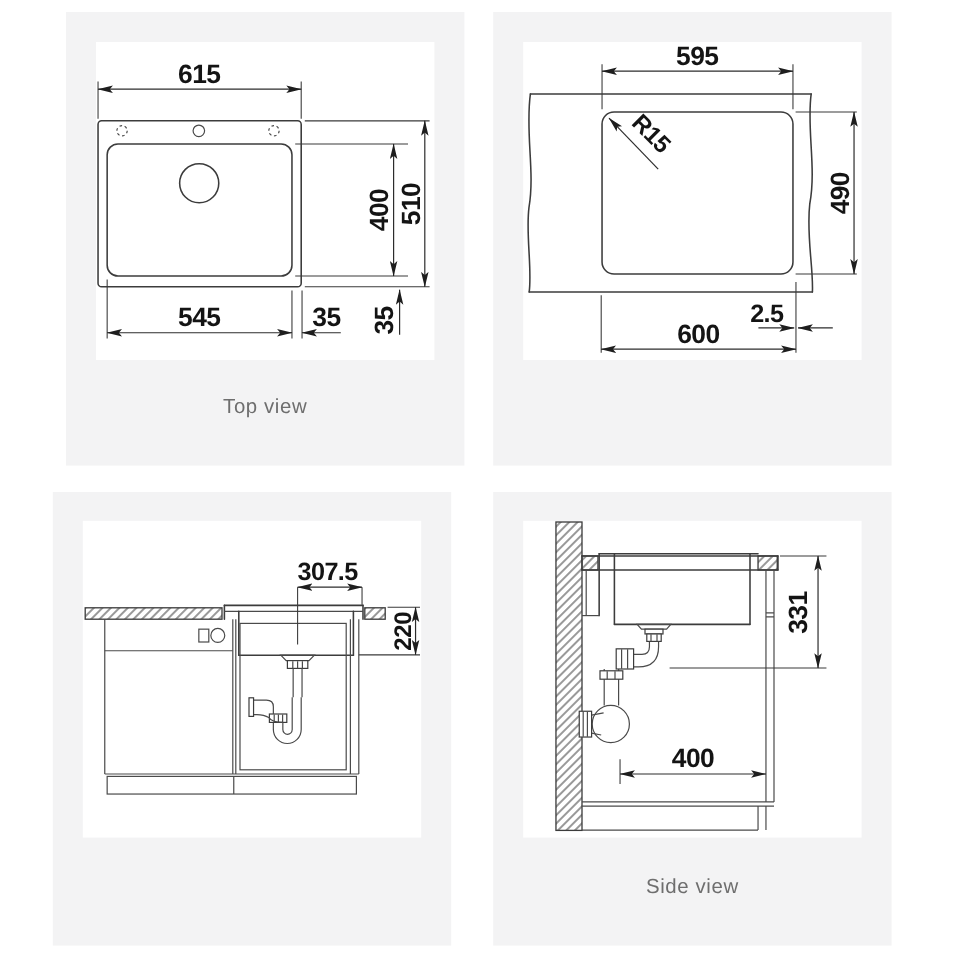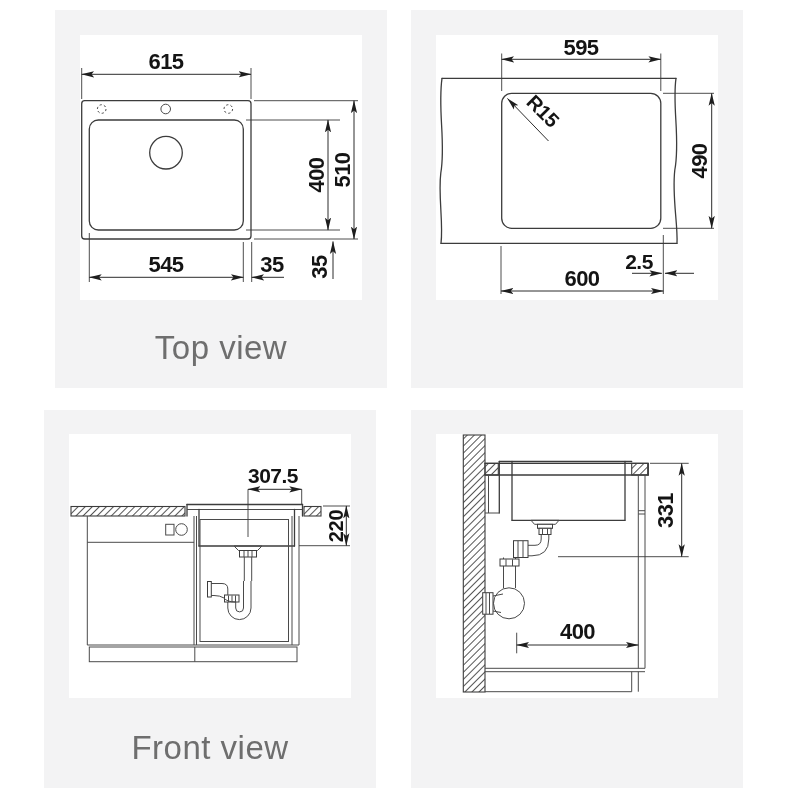--- a/index.html
+++ b/index.html
@@ -10,21 +10,21 @@
   .dw{stroke:#3c3c3c;stroke-width:1.3;fill:none;stroke-linecap:round;}
   .dw2{stroke:#4a4a4a;stroke-width:1;fill:none;}
   .ext{stroke:#3a3a3a;stroke-width:0.9;fill:none;}
   .dl{stroke:#2c2c2c;stroke-width:1;fill:none;}
   .hatchfill{fill:url(#hatch);stroke:#3c3c3c;stroke-width:1.1;}
   text.dim{fill:#141414;font-family:"Liberation Sans",sans-serif;font-weight:bold;}
   .f22{font-size:22px;letter-spacing:-0.5px;}
   .f21{font-size:21px;letter-spacing:-0.5px;}
   .f20{font-size:20px;letter-spacing:-0.3px;}
   .caption{position:absolute;top:319px;left:0;right:0;text-align:center;
-           font-size:33px;color:#6e6e6e;font-weight:400;letter-spacing:0.5px;}
+           font-size:17px;color:#6e6e6e;font-weight:400;letter-spacing:0.5px;}
   .nut{fill:#ffffff;stroke:#3c3c3c;stroke-width:1;}
 </style>
 </head>
 <body>
 
 <svg style="position:absolute;width:0;height:0" aria-hidden="true">
   <defs>
     <marker id="arr" markerUnits="userSpaceOnUse" markerWidth="14" markerHeight="9" refX="12.4" refY="4" orient="auto-start-reverse">
       <path d="M12.8,4 L0,0.9 L2.6,4 L0,7.1 Z" fill="#1e1e1e"></path>
     </marker>
@@ -178,21 +178,20 @@
       <line class="ext" x1="257.7" y1="79.3" x2="257.7" y2="94"></line>
       <line class="dl" x1="204" y1="79.3" x2="257.7" y2="79.3" marker-start="url(#arr)" marker-end="url(#arr)"></line>
       <text class="dim f21" x="229" y="73" text-anchor="middle">307.5</text>
 
       <line class="ext" x1="279" y1="96" x2="306" y2="96"></line>
       <line class="ext" x1="255" y1="135.7" x2="306" y2="135.7"></line>
       <line class="dl" x1="302.3" y1="96" x2="302.3" y2="135.7" marker-start="url(#arr)" marker-end="url(#arr)"></line>
       <text class="dim f20" x="291.5" y="116" text-anchor="middle" dy="0.35em" transform="rotate(-90 291.5 116)">220</text>
     </g>
   </svg>
-  <div class="caption">Front view</div>
 </div>
 
 <div class="panel" style="left:411px;top:410px;">
   <svg width="332" height="378" viewBox="0 0 332 378">
     <rect class="wa" x="25" y="24" width="282" height="264"></rect>
 
     <g>
       <rect class="hatchfill" x="52.3" y="25" width="21.7" height="257"></rect>
     </g>
 
@@ -255,13 +254,14 @@
       <line class="ext" x1="239" y1="53.3" x2="277.7" y2="53.3"></line>
       <line class="ext" x1="147" y1="146.7" x2="277.7" y2="146.7"></line>
       <line class="dl" x1="270.7" y1="53.3" x2="270.7" y2="146.7" marker-start="url(#arr)" marker-end="url(#arr)"></line>
       <text class="dim f22" x="254" y="100.5" text-anchor="middle" dy="0.35em" transform="rotate(-90 254 100.5)">331</text>
 
       <line class="ext" x1="105.7" y1="222.7" x2="105.7" y2="243.3"></line>
       <line class="dl" x1="105.7" y1="235" x2="227.3" y2="235" marker-start="url(#arr)" marker-end="url(#arr)"></line>
       <text class="dim f22" x="166.5" y="229" text-anchor="middle">400</text>
     </g>
   </svg>
+  <div class="caption">Side view</div>
 </div>
 
 </body></html>

